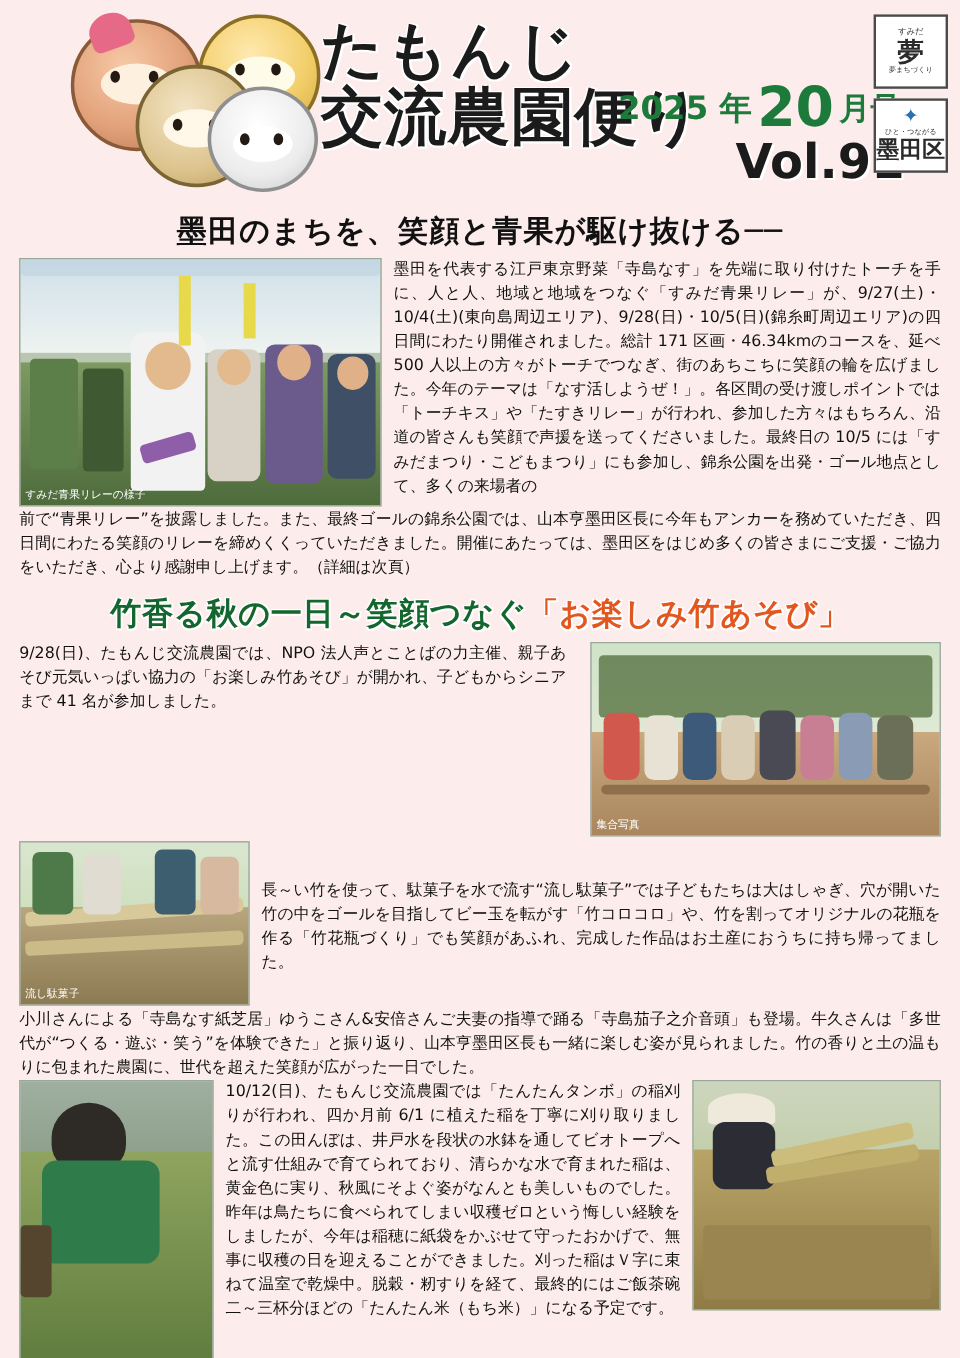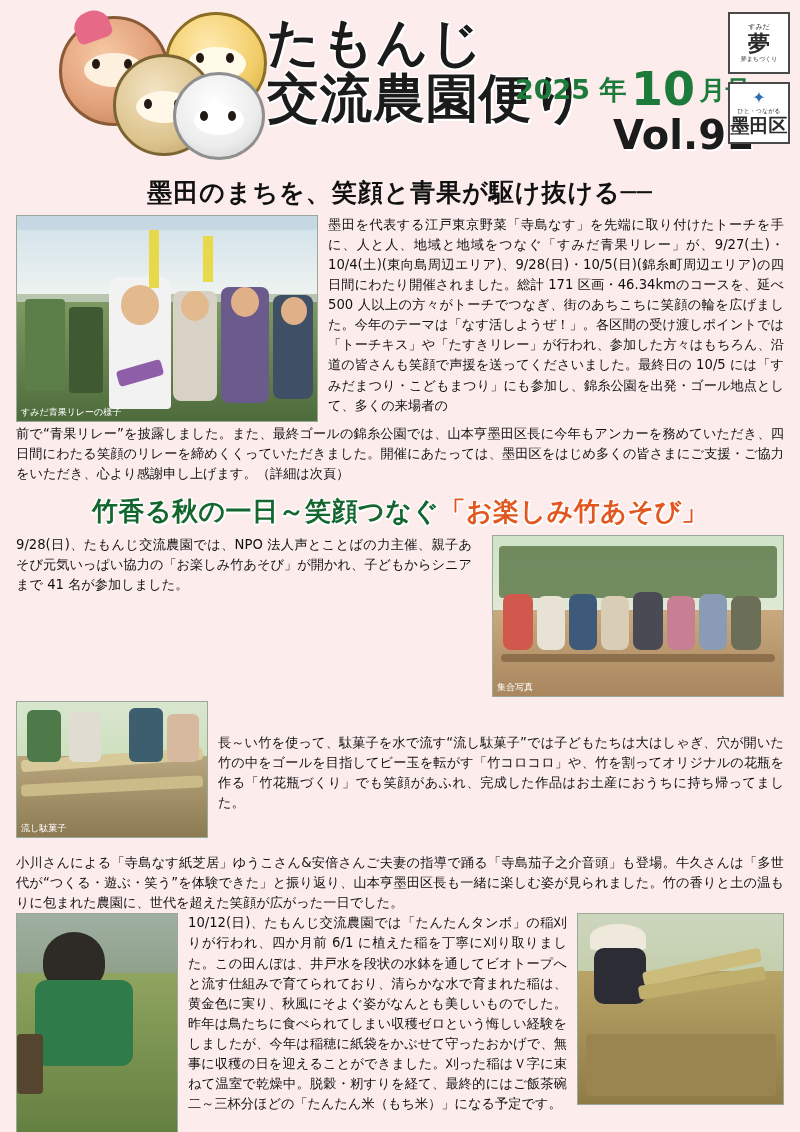--- a/index.html
+++ b/index.html
@@ -299,21 +299,21 @@
     display: flex;
     gap: 10px;
     margin-top: 4px;
   }
   .a2 .phmid {
     width: 190px;
     height: 135px;
     flex: 0 0 190px;
   }
   .a2 .txmid { flex: 1; margin-top: 32px; }
-  .a2 .rest { margin-top: 15px; }
+  .a2 .rest { margin-top: 2px; }
   
   .a3 {
     padding: 0 16px;
     display: flex;
     gap: 10px;
   }
   .a3 .phl {
     width: 160px;
     height: 245px;
     flex: 0 0 160px;
@@ -357,21 +357,21 @@
       </div>
     </div>
 
     <div class="title-block">
       <div class="main-title">たもんじ</div>
       <div class="main-title">交流農園便り</div>
     </div>
 
     <div class="issue-line">
       <span class="issue-year">2025 年</span>
-      <span class="issue-month-num">10</span>
+      <span class="issue-month-num">20</span>
       <span class="issue-month">月号</span>
     </div>
 
     <div class="vol">Vol.91</div>
 
     <div class="logos">
       <div class="logo-box">
         <span style="font-size:7px">すみだ</span>
         <span class="big">夢</span>
         <span style="font-size:6px">夢まちづくり</span>

